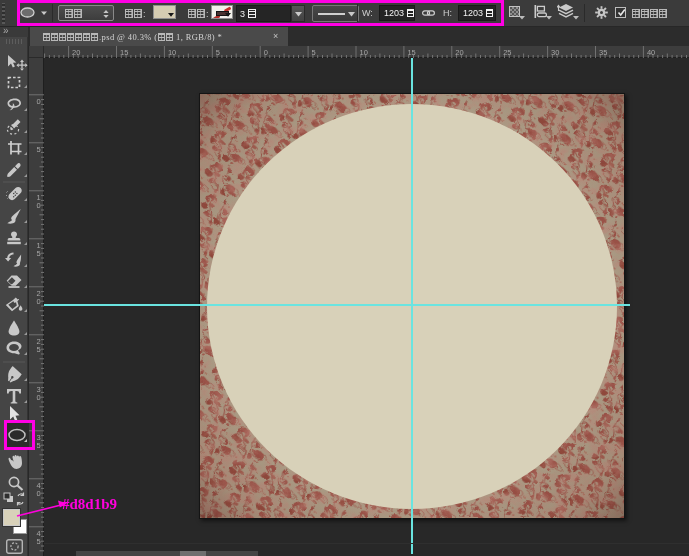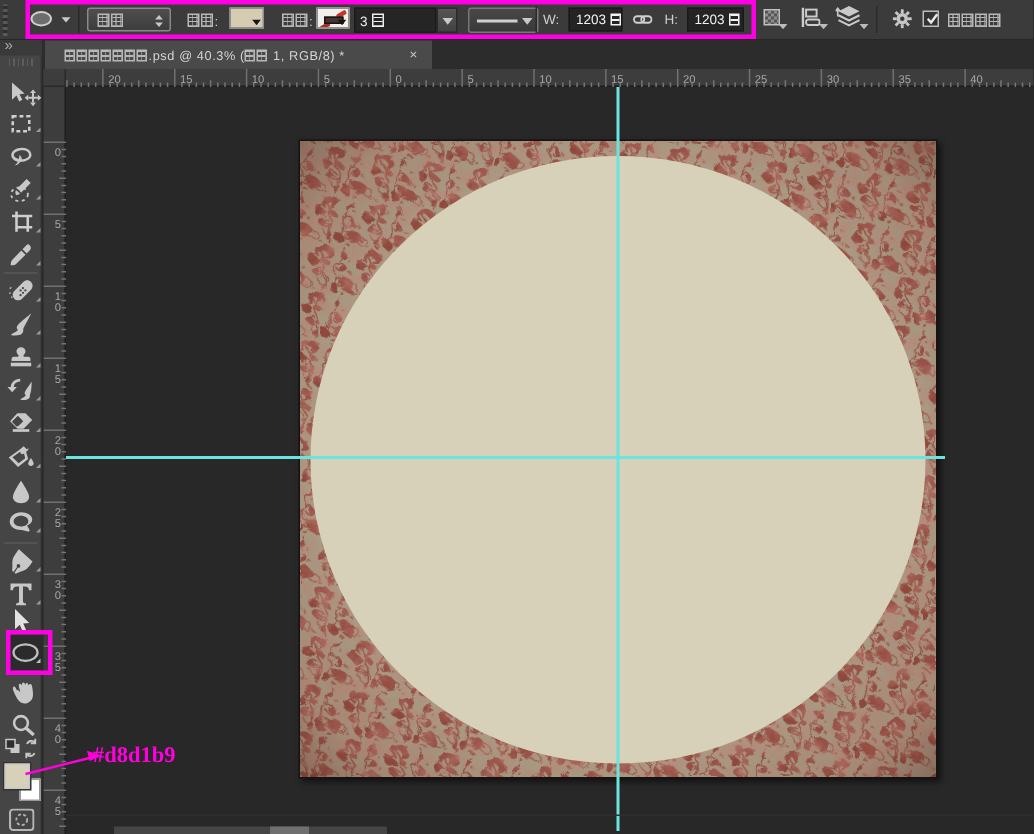--- a/index.html
+++ b/index.html
@@ -128,21 +128,21 @@
   <svg class="abs" style="left:1px;top:0px;" width="9" height="9" viewBox="0 0 9 9">
       <path d="M1.5 4.5 L3.7 7 L7.8 1.5" fill="none" stroke="#e8e8e8" stroke-width="1.6"></path>
     </svg>
 </div>
 <span class="abs lbl" style="left:632px;top:9px;"><span class="cj"></span><span class="cj"></span><span class="cj"></span><span class="cj"></span></span>
 
 <div class="abs" style="left:17px;top:0px;width:487px;height:26px;border:3px solid #ff00e4;box-sizing:border-box;"></div>
 
 <div class="abs" style="left:0;top:27px;width:689px;height:19px;background:#2c2c2c;"></div>
 <div class="abs" style="left:30px;top:27px;width:258px;height:19px;background:#4a4a4a;">
-  <span class="abs" style="left:13px;top:5px;color:#d4d4d4;font-size:8.5px;white-space:nowrap;letter-spacing:0.4px;">
+  <span class="abs" style="left:13px;top:5px;color:#d4d4d4;font-size:8.5px;white-space:nowrap;letter-spacing:0.4px;font-family:Liberation Serif, serif;">
     <span class="cj sm"></span><span class="cj sm"></span><span class="cj sm"></span><span class="cj sm"></span><span class="cj sm"></span><span class="cj sm"></span><span class="cj sm"></span>.psd @ 40.3% (<span class="cj sm"></span><span class="cj sm"></span> 1, RGB/8) *
   </span>
   <span class="abs" style="left:243px;top:4px;color:#c4c4c4;font-size:9px;">×</span>
 </div>
 
 <div class="abs" style="left:0;top:27px;width:28px;height:529px;background:#454545;border-right:1px solid #333;box-sizing:border-box;"></div>
 <div class="abs" style="left:0;top:27px;width:28px;height:10px;background:#3a3a3a;color:#b5b5b5;font-size:8px;">
     <span style="position:absolute;left:3px;top:-2px;font-size:10px;color:#a8a8a8;">»</span>
   </div>
 <div class="abs" style="left:6px;top:39px;width:17px;height:5px;background:repeating-linear-gradient(90deg,#5d5d5d 0 1px,transparent 1px 3px);"></div>

